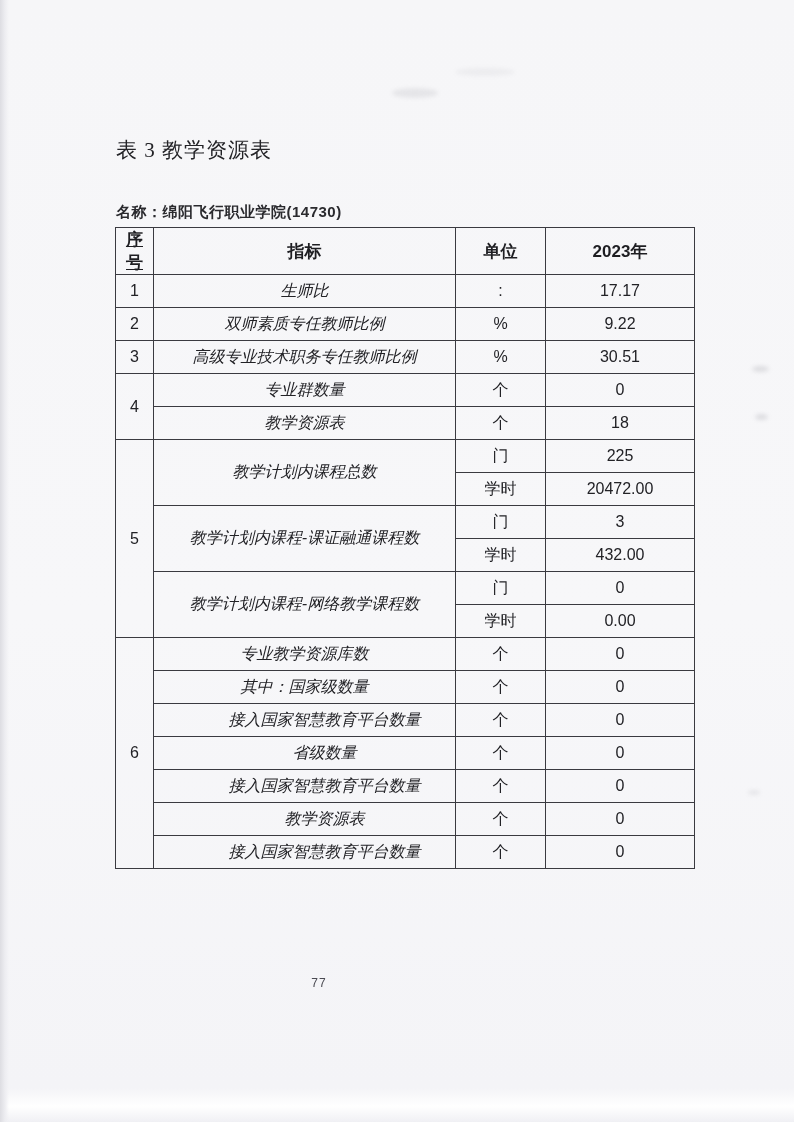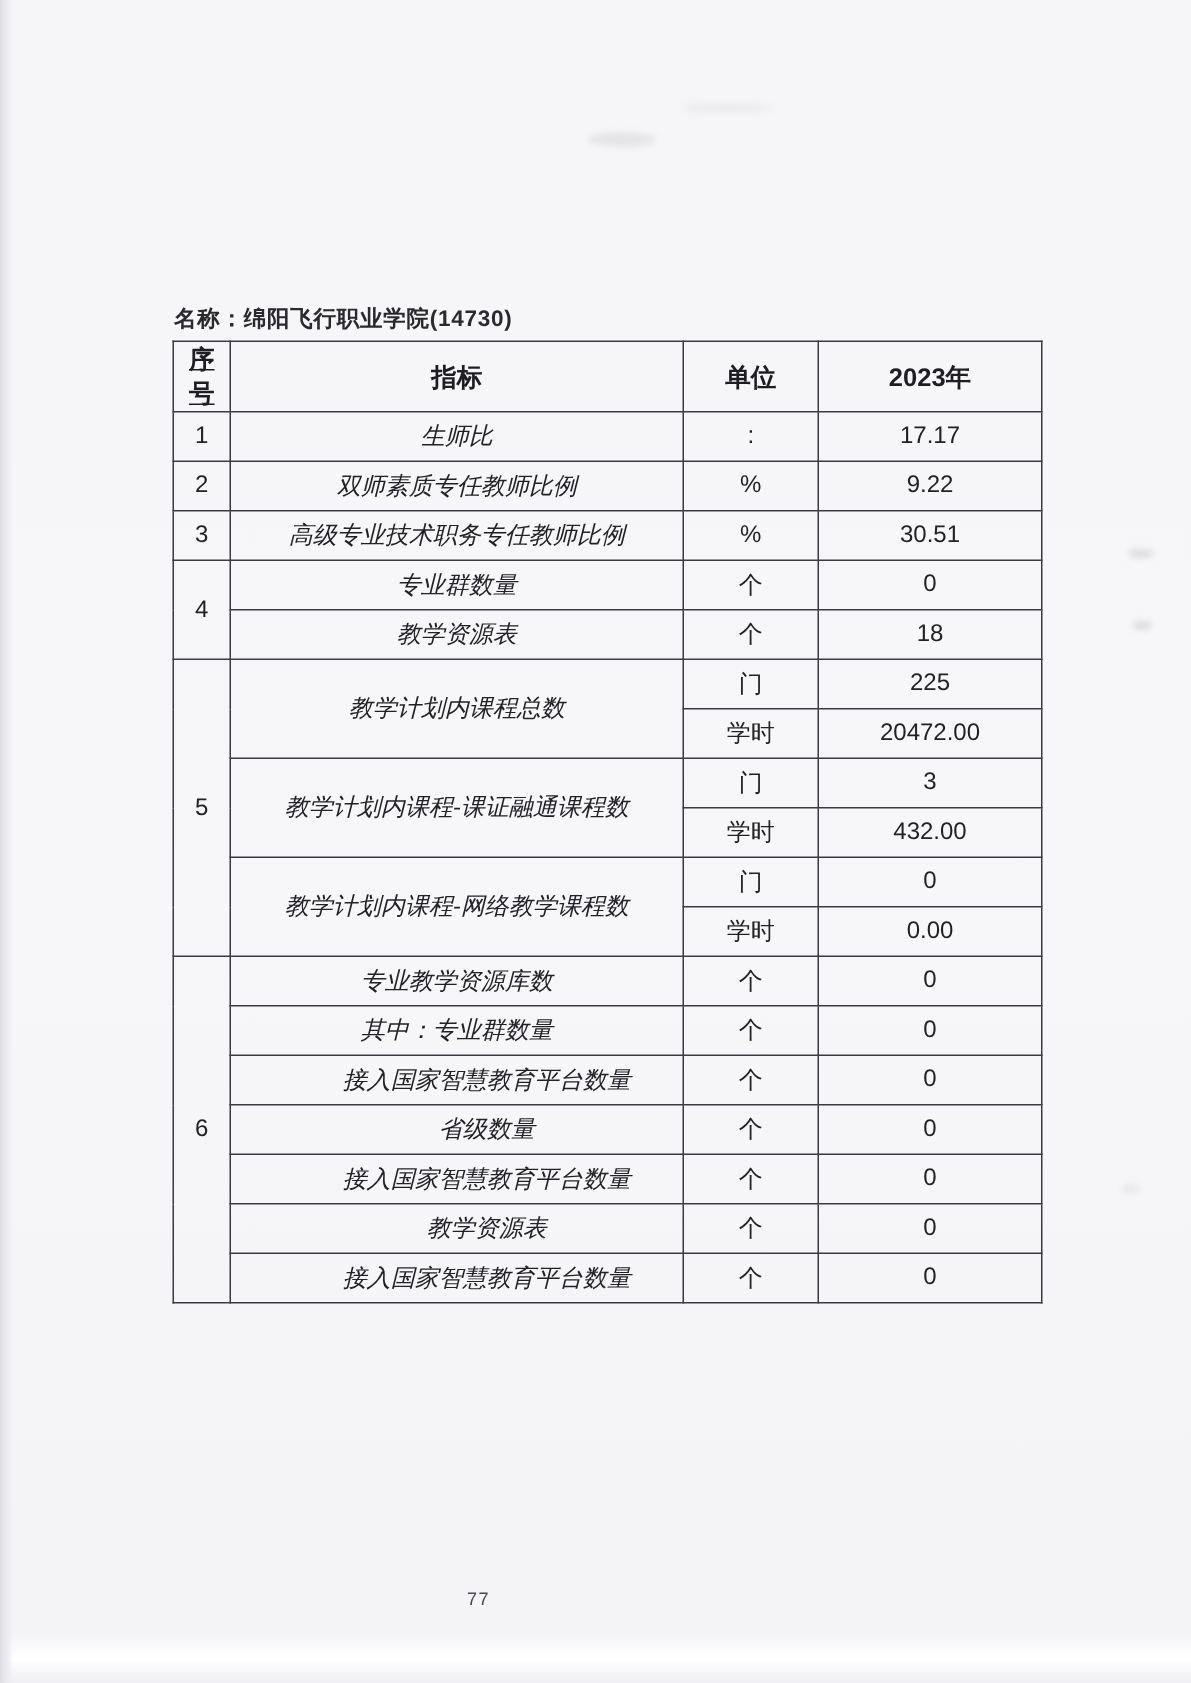--- a/index.html
+++ b/index.html
@@ -51,35 +51,36 @@
   }
   .res-table thead th { height:36px; font-weight:700; font-size:17px; color:#1e1e22; }
   .col-no   { width:38px;text-decoration:underline; }
   .col-ind  { width:302px; }
   .col-unit { width:90px;font-family:Liberation Mono, monospace; }
   .col-year { width:149px; }
   .cell-ind { text-align:left; padding-left:5px;font-style:italic; }
   .cell-ind.indent { padding-left:44px; }
   .cell-no  { font-size:16px; }
   .page-number {
-    position:absolute; left:0; top:1059px; width:638px;
+    position:absolute; left:0; top:976px; width:638px;
     text-align:center; font-size:12px; color:#4a4a52; letter-spacing:1px;
   }
 </style>
 </head>
 <body>
 
 <div class="page">
   <div class="edge-left"></div>
   <div class="artifact a1"></div>
   <div class="artifact a2"></div>
   <div class="artifact a3"></div>
   <div class="artifact a4"></div>
   <div class="artifact a5"></div>
 
+  <div class="title">表 3 教学资源表</div>
   <div class="school">名称：绵阳飞行职业学院(14730)</div>
 
   <table class="res-table">
     <thead>
       <tr>
           <th class="col-no">序号</th>
           <th class="col-ind">指标</th>
           <th class="col-unit">单位</th>
           <th class="col-year">2023年</th>
         </tr>
@@ -142,21 +143,21 @@
           <td class="cell-unit">学时</td>
           <td class="cell-val">0.00</td>
         </tr>
         <tr>
           <td class="cell-no" rowspan="7">6</td>
           <td class="cell-ind">专业教学资源库数</td>
           <td class="cell-unit">个</td>
           <td class="cell-val">0</td>
         </tr>
         <tr>
-          <td class="cell-ind">其中：专业群数量</td>
+          <td class="cell-ind">其中：国家级数量</td>
           <td class="cell-unit">个</td>
           <td class="cell-val">0</td>
         </tr>
         <tr>
           <td class="cell-ind indent">接入国家智慧教育平台数量</td>
           <td class="cell-unit">个</td>
           <td class="cell-val">0</td>
         </tr>
         <tr>
           <td class="cell-ind indent">省级数量</td>

